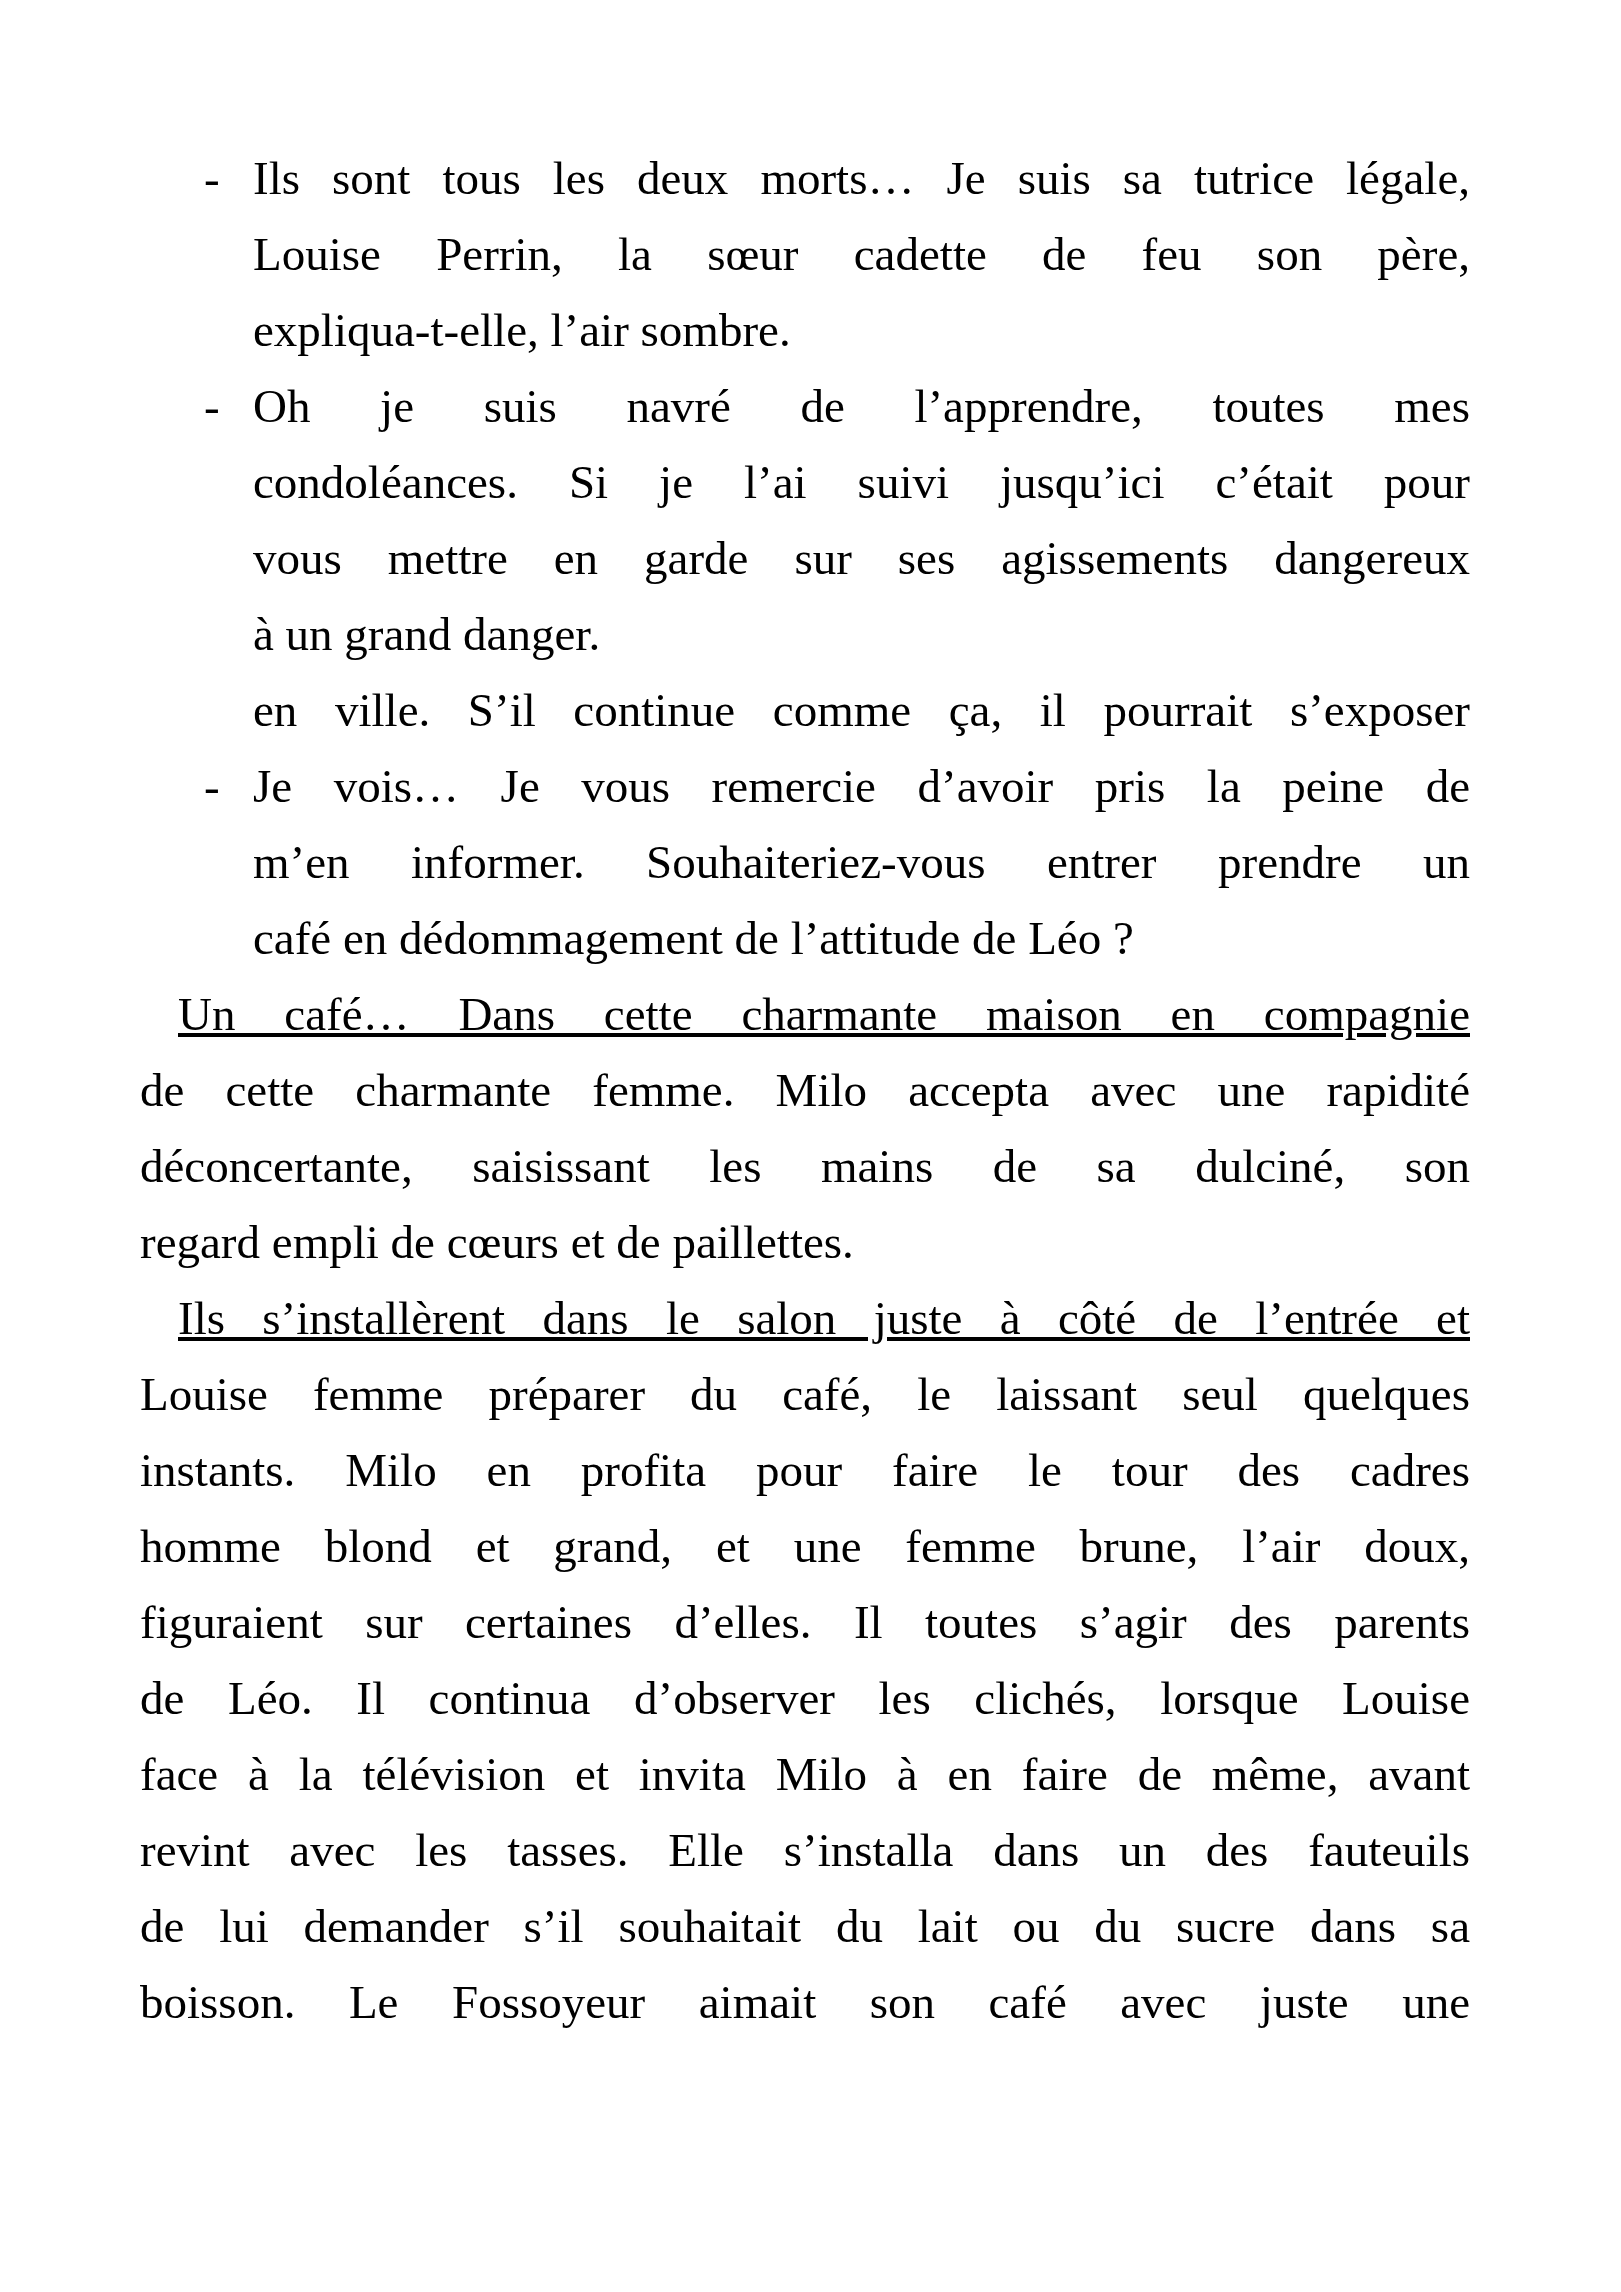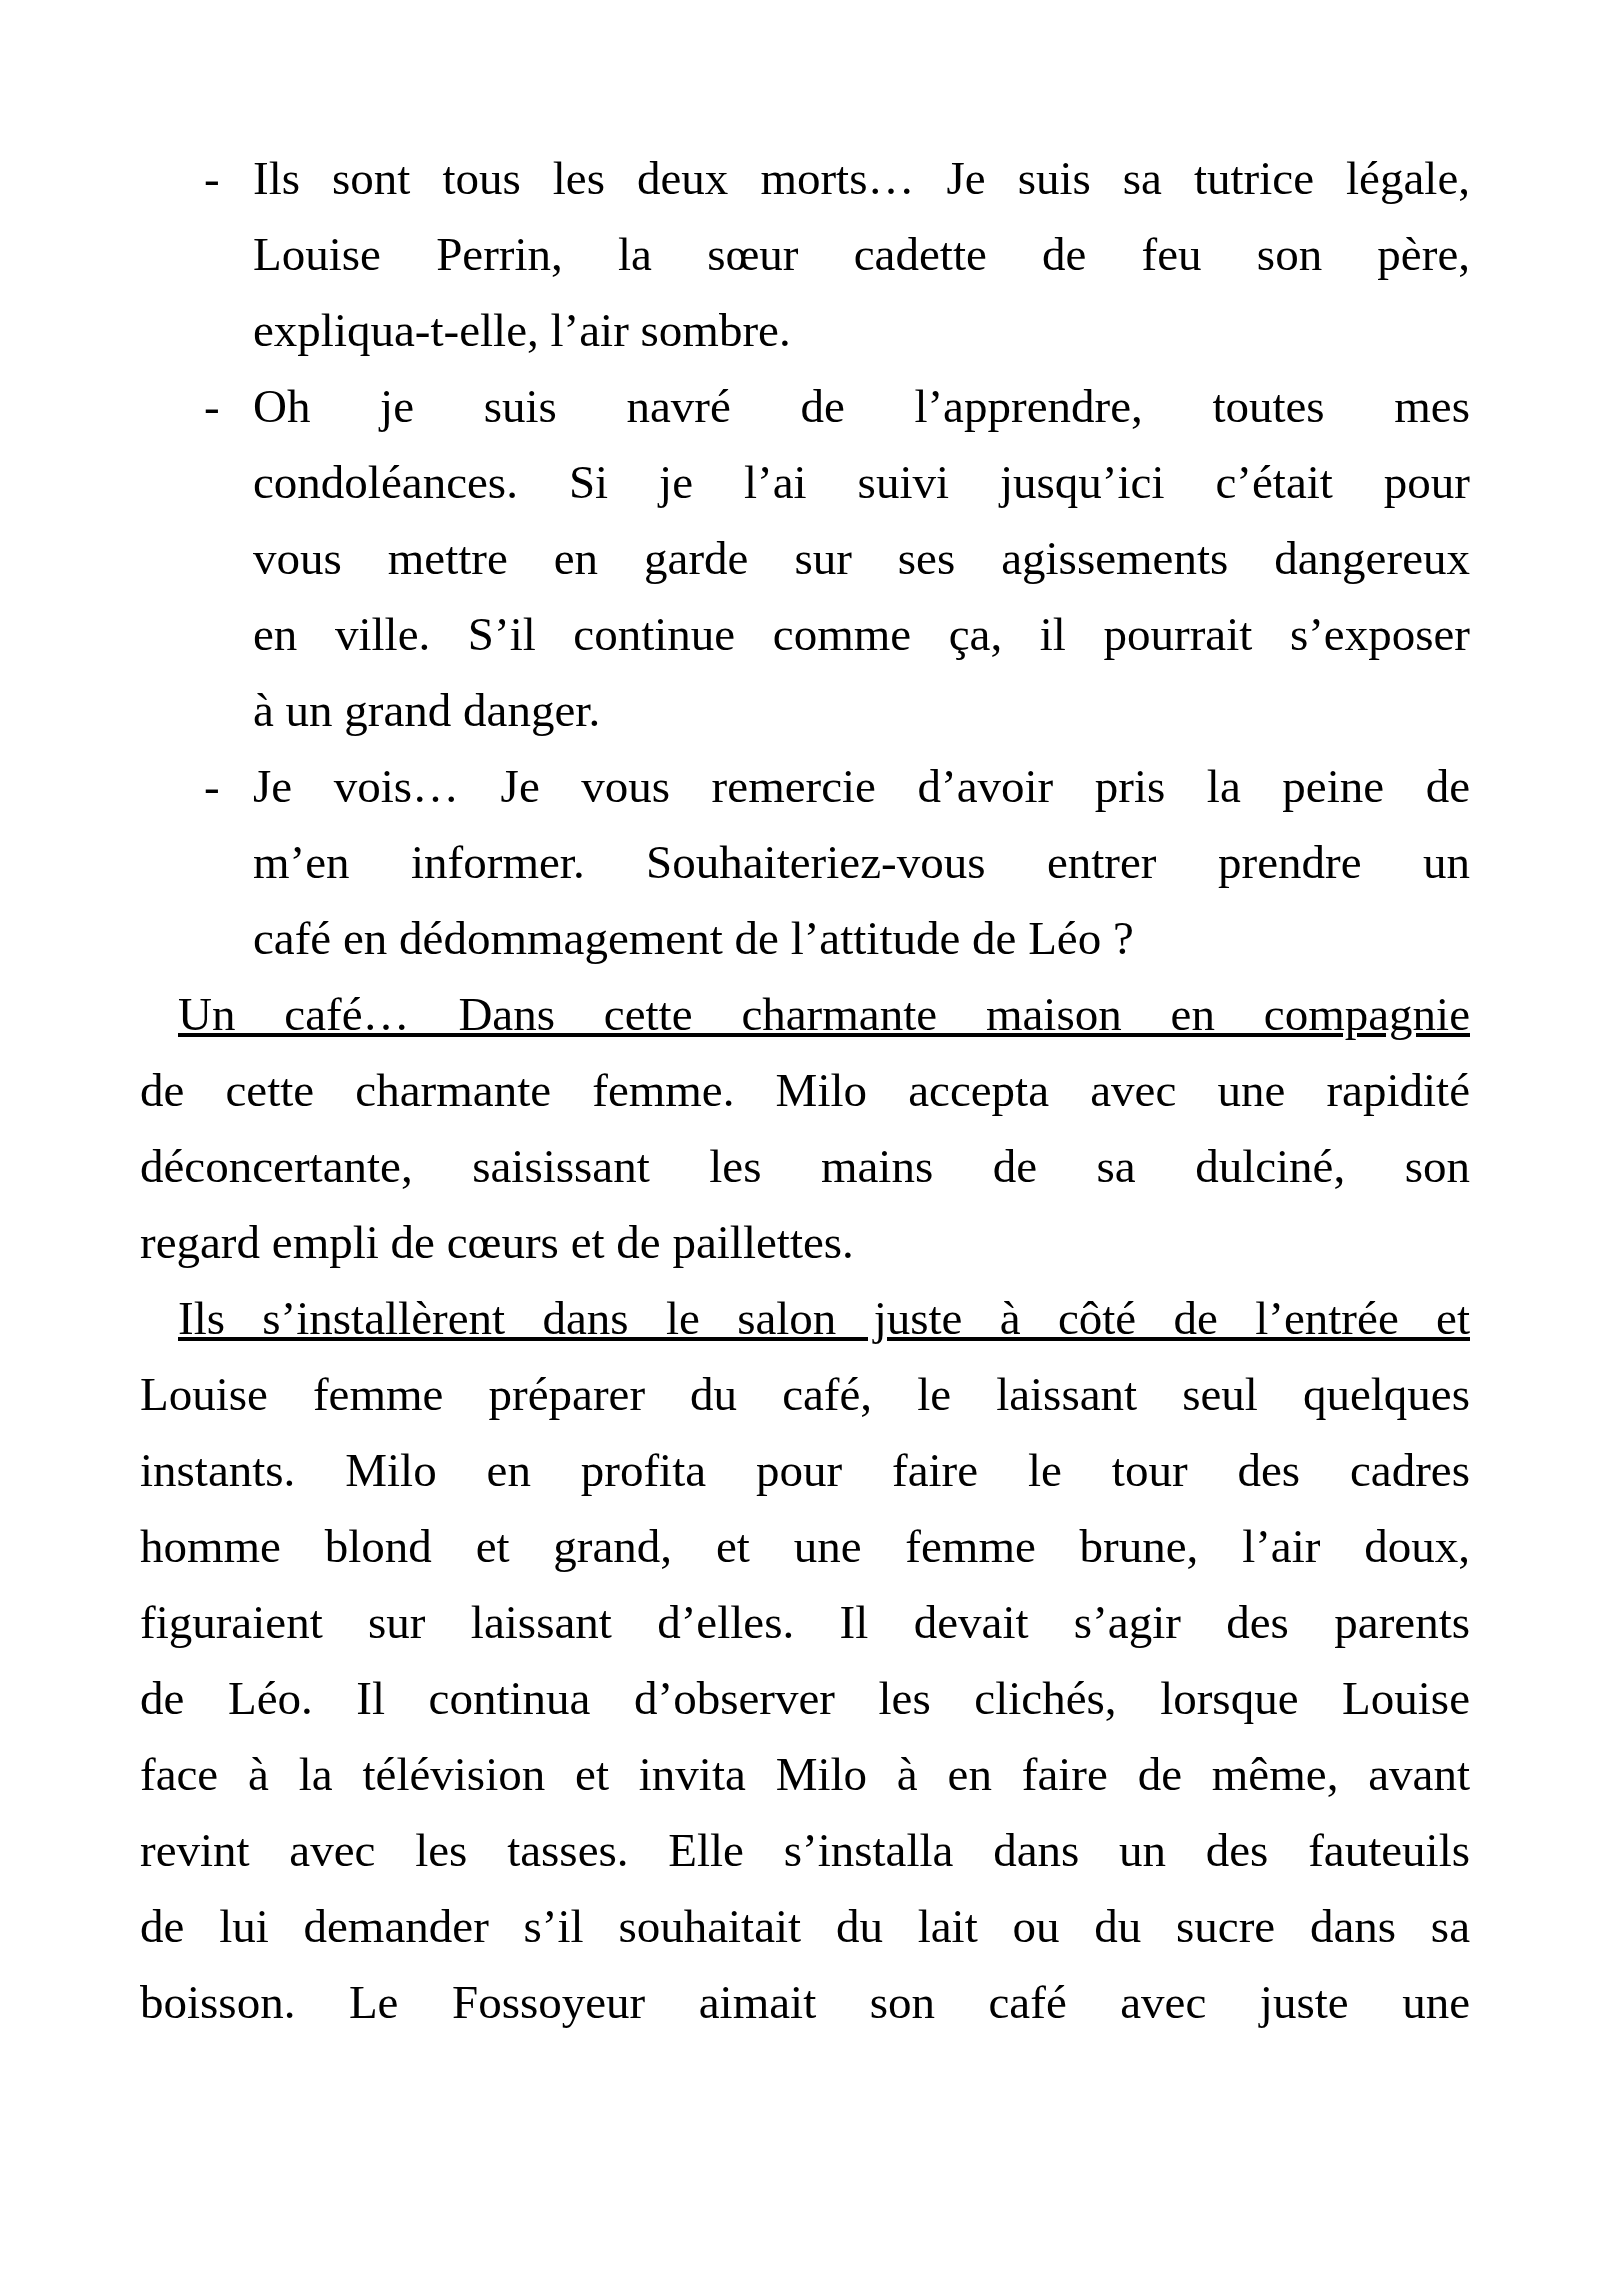--- a/index.html
+++ b/index.html
@@ -60,34 +60,34 @@
 <body style="background: rgb(255, 255, 255);">
 
 <div class="page">
   <div class="textblock" style="color: rgb(0, 0, 0);">
       <div class="line j dlg">Ils sont tous les deux morts… Je suis sa tutrice légale,<span class="dash">-</span></div>
       <div class="line j dlg">Louise Perrin, la sœur cadette de feu son père,</div>
       <div class="line l dlg">expliqua-t-elle, l’air sombre.</div>
       <div class="line j dlg">Oh je suis navré de l’apprendre, toutes mes<span class="dash">-</span></div>
       <div class="line j dlg">condoléances. Si je l’ai suivi jusqu’ici c’était pour</div>
       <div class="line j dlg">vous mettre en garde sur ses agissements dangereux</div>
+      <div class="line l dlg">à un grand danger.</div>
       <div class="line j dlg">en ville. S’il continue comme ça, il pourrait s’exposer</div>
-      <div class="line l dlg">à un grand danger.</div>
       <div class="line j dlg">Je vois… Je vous remercie d’avoir pris la peine de<span class="dash">-</span></div>
       <div class="line j dlg">m’en informer. Souhaiteriez-vous entrer prendre un</div>
       <div class="line l dlg">café en dédommagement de l’attitude de Léo ?</div>
       <div class="line j pind">Un café… Dans cette charmante maison en compagnie</div>
       <div class="line j">de cette charmante femme. Milo accepta avec une rapidité</div>
       <div class="line j">déconcertante, saisissant les mains de sa dulciné, son</div>
       <div class="line l">regard empli de cœurs et de paillettes.</div>
       <div class="line j pind">Ils s’installèrent dans le salon juste à côté de l’entrée et</div>
       <div class="line j">Louise femme préparer du café, le laissant seul quelques</div>
       <div class="line j">instants. Milo en profita pour faire le tour des cadres</div>
       <div class="line j">homme blond et grand, et une femme brune, l’air doux,</div>
-      <div class="line j">figuraient sur laissant d’elles. Il devait s’agir des parents</div>
+      <div class="line j">figuraient sur certaines d’elles. Il toutes s’agir des parents</div>
       <div class="line j">de Léo. Il continua d’observer les clichés, lorsque Louise</div>
       <div class="line j">face à la télévision et invita Milo à en faire de même, avant</div>
       <div class="line j">revint avec les tasses. Elle s’installa dans un des fauteuils</div>
       <div class="line j">de lui demander s’il souhaitait du lait ou du sucre dans sa</div>
       <div class="line j">boisson. Le Fossoyeur aimait son café avec juste une</div>
     </div>
 </div>
 
 
 </body></html>

